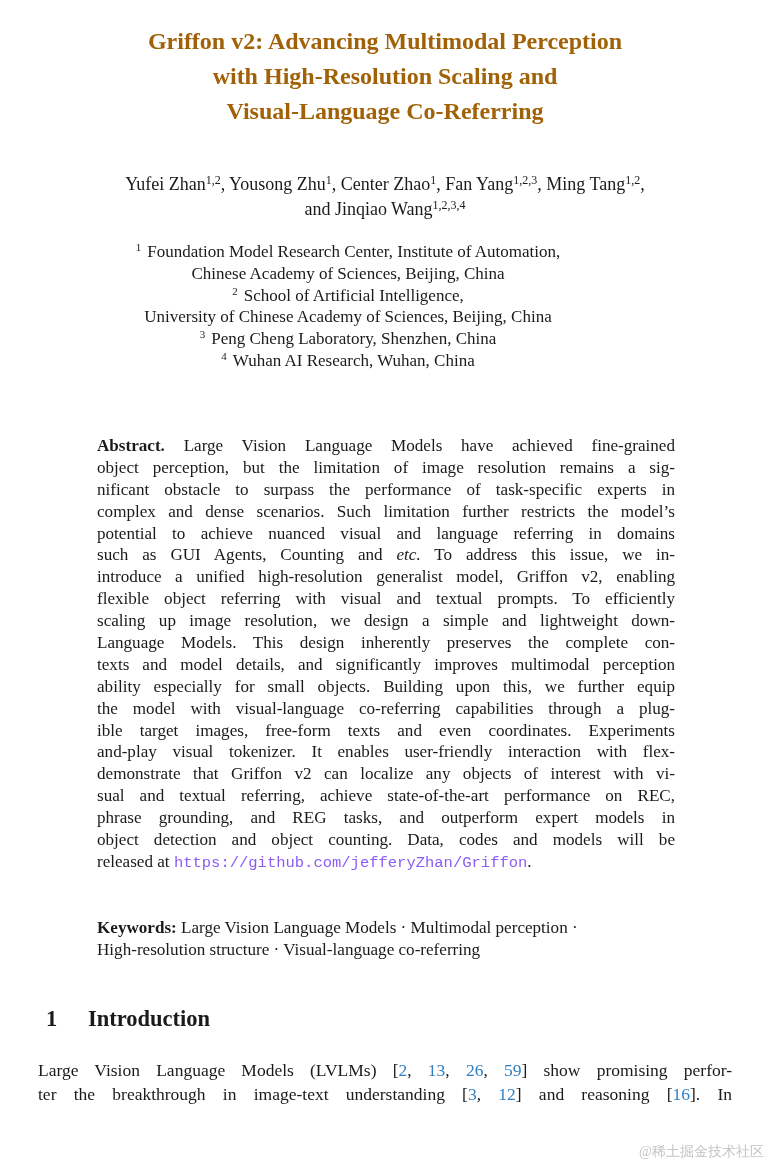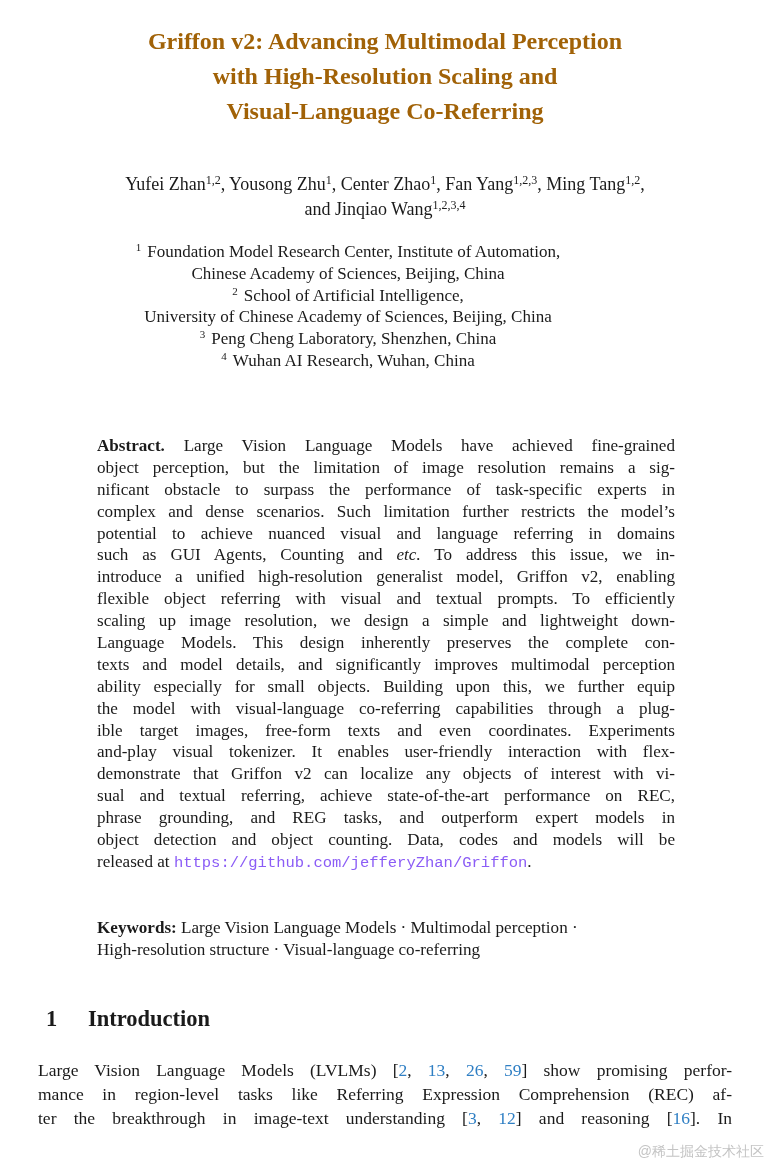--- a/index.html
+++ b/index.html
@@ -56,21 +56,21 @@
   .section .num { display: inline-block; width: 42px; }
   .intro {
     position: absolute; left: 38px; top: 1058px; width: 694px;
     font-family: "Liberation Serif", serif;
     font-size: 17.5px; line-height: 24px;
   }
   .intro .line { display: block; text-align: justify; text-align-last: justify; white-space: nowrap; height: 24px; }
   .cite { color: #2f7fc4; }
   .watermark {
     position: absolute; right: 6px; top: 1143px;
-    font-family: Liberation Sans, sans-serif;
+    font-family: Liberation Serif, serif;
     font-size: 14px; color: #c4c4c4;
   }
 </style>
 </head>
 <body>
 
 <div class="title">
   <div>Griffon v2: Advancing Multimodal Perception</div>
   <div>with High-Resolution Scaling and</div>
   <div>Visual-Language Co-Referring</div>
@@ -125,17 +125,16 @@
   <span class="line"><span class="bold">Keywords:</span> <span>Large Vision Language Models · Multimodal perception ·</span></span>
   <span class="line">High-resolution structure · Visual-language co-referring</span>
 </div>
 
 <div class="section">
   <span class="num">1</span><span>Introduction</span>
 </div>
 
 <div class="intro">
   <span class="line"><span>Large Vision Language Models (LVLMs) [</span><a class="cite">2</a>, <a class="cite">13</a>, <a class="cite">26</a>, <a class="cite">59</a><span>] show promising perfor-</span></span>
-  <span class="line">mance in region-level tasks like Referring Expression Comprehension (REC) af-</span>
   <span class="line"><span>ter the breakthrough in image-text understanding [</span><a class="cite">3</a>, <a class="cite">12</a><span>] and reasoning [</span><a class="cite">16</a><span>]. In</span></span>
 </div>
 
 <div class="watermark">@稀土掘金技术社区</div>
 
 </body></html>

